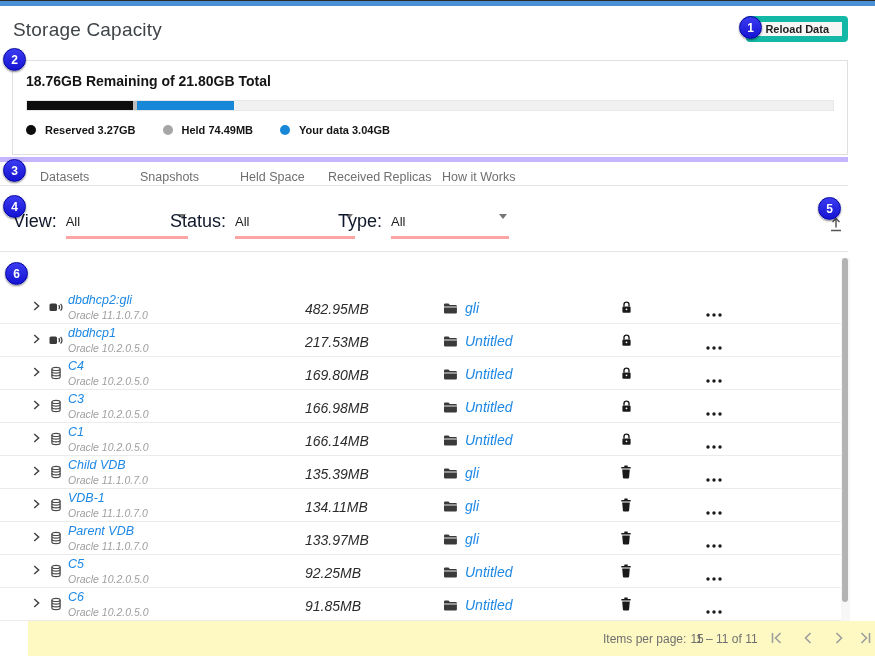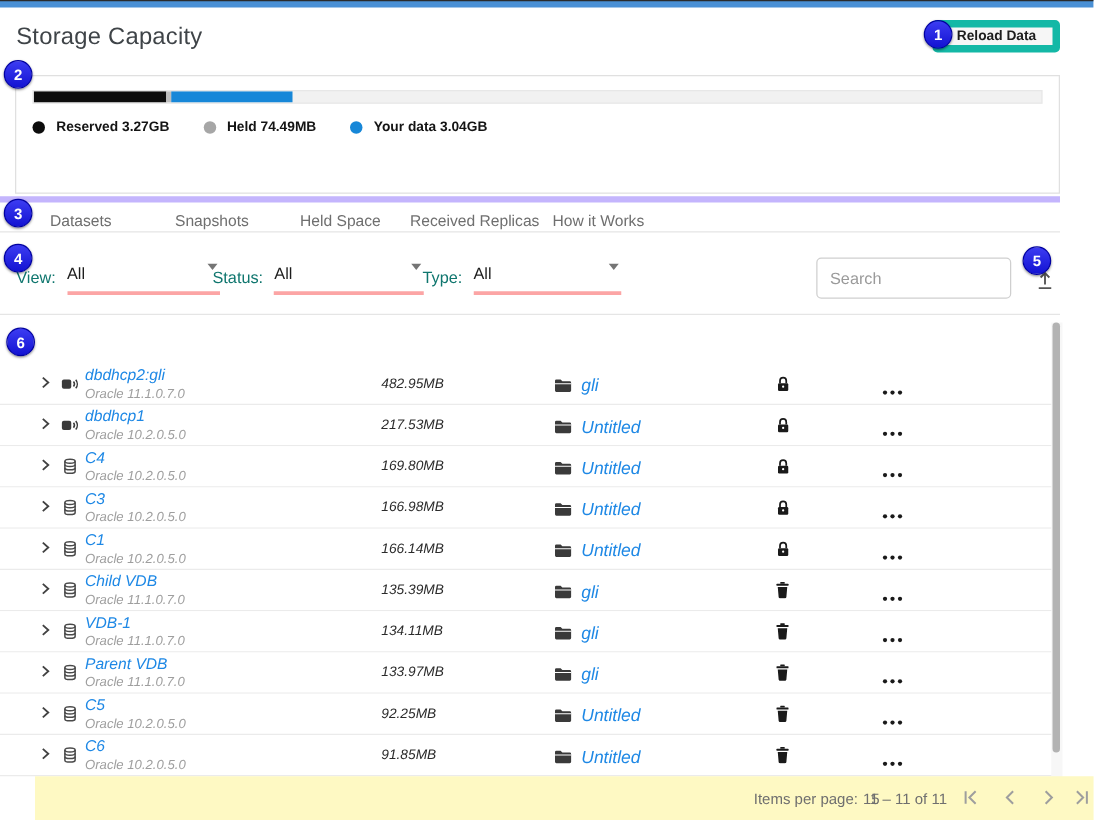--- a/index.html
+++ b/index.html
@@ -39,21 +39,21 @@
   .tab:nth-child(3){ left:240px; }
   .tab:nth-child(4){ left:328px; }
   .tab:nth-child(5){ left:442px; }
 
   
   .filter-bar { position:absolute; left:0; top:187px; width:848px; height:65px; border-bottom:1px solid #e5e5e5; }
   .filter { position:absolute; top:24px; display:flex; align-items:flex-end; gap:9px; }
   .filter:nth-child(1){ left:13px; }
   .filter:nth-child(2){ left:170px; }
   .filter:nth-child(3){ left:338px; }
-  .filter-label { font-size:13px; color:#0f766e; padding-bottom:7px; }
+  .filter-label { font-size:18px; color:#0f172a; padding-bottom:7px; }
   .filter-field { border-bottom:3px solid #fca5a5; padding-bottom:7px; display:flex; justify-content:space-between; cursor:pointer; }
   .filter:nth-child(1) .filter-field{ width:122px; }
   .filter:nth-child(2) .filter-field{ width:120px; }
   .filter:nth-child(3) .filter-field{ width:118px; }
   .filter-value { font-size:13px; color:#1d1d1d; }
   .caret { width:0; height:0; border-left:4px solid transparent; border-right:4px solid transparent; border-top:5px solid #757575; margin-right:2px; }
   .search-input { position:absolute; left:653px; top:19px; width:156px; height:33px; border:1px solid #cfcfcf; border-radius:4px; padding:0 10px; font-family:"Liberation Sans",sans-serif; font-size:13px; color:#1d1d1d; outline:none; }
   .search-input::placeholder { color:#9a9a9a; }
   .upload-btn { position:absolute; left:826px; top:28px; width:20px; height:20px; background:none; border:none; cursor:pointer; padding:0; }
 
@@ -66,21 +66,21 @@
   .col:nth-child(4){ left:615px; }
   .col:nth-child(5){ left:703px; }
 
   .table-body { position:absolute; left:0; top:291px; width:843px; }
   .row { position:relative; height:33px; border-bottom:1px solid #ebebeb; background:#fff;font-style:italic; }
   .cell-expand { position:absolute; left:29px; top:8px; cursor:pointer; }
   .cell-type { position:absolute; left:48px; top:8px; }
   .cell-name { position:absolute; left:68px; top:3px; line-height:1; }
   .dataset-name { font-size:12.5px; font-weight:500; color:#1e88e5; cursor:pointer; display:block; }
   .dataset-version { font-size:10.5px; color:#9e9e9e; display:block; margin-top:3px; }
-  .cell-size { position:absolute; left:305px; top:10px; font-size:11px; color:#2b2b2b; }
+  .cell-size { position:absolute; left:305px; top:10px; font-size:14px; color:#2b2b2b; }
   .cell-group { position:absolute; left:443px; top:9px; display:flex; align-items:center; gap:7px; }
   .group-name { font-size:14px; color:#1e88e5; cursor:pointer; }
   .cell-delete { position:absolute; left:620px; top:9px; }
   .cell-action { position:absolute; left:705px; top:13px; cursor:pointer; }
   .row .lock-icon, .row .trash-icon { display:none; }
   .row.del-lock .lock-icon { display:block; }
   .row.del-trash .trash-icon { display:block; }
   .row .dsource-icon, .row .vdb-icon { display:none; }
   .row.icon-dsource .dsource-icon { display:block; }
   .row.icon-vdb .vdb-icon { display:block; }
@@ -108,20 +108,21 @@
   <button class="reload-btn">Reload Data</button>
 
   <div class="callout c1">1</div>
   <div class="callout c2">2</div>
   <div class="callout c3">3</div>
   <div class="callout c4">4</div>
   <div class="callout c5">5</div>
   <div class="callout c6">6</div>
 
   <section class="capacity-panel">
+    <div class="capacity-summary">18.76GB Remaining of 21.80GB Total</div>
     <div class="capacity-bar">
         <div class="seg" style="width: 13.2%; background: rgb(13, 13, 13);"></div>
         <div class="seg" style="width: 0.5%; background: rgb(189, 189, 189);"></div>
         <div class="seg" style="width: 12%; background: rgb(23, 135, 216);"></div>
       </div>
     <div class="capacity-legend">
         <span class="legend-item">
     <span class="legend-dot" style="background: rgb(13, 13, 13);"></span>
     <span>Reserved 3.27GB</span>
   </span>
@@ -161,21 +162,20 @@
     </span>
   </div>
         <div class="filter">
     <span class="filter-label">Type:</span>
     <span class="filter-field">
       <span class="filter-value">All</span>
       <span class="caret"></span>
     </span>
   </div>
       </div>
-    <input class="search-input" type="text" placeholder="Search" style="">
     <button class="upload-btn" title="">
       <svg width="18" height="18" viewBox="0 0 18 18" fill="none" stroke="#555" stroke-width="1.5">
         <line x1="4" y1="15.5" x2="14" y2="15.5"></line>
         <line x1="9" y1="12.5" x2="9" y2="4"></line>
         <polyline points="5.5,7 9,3.5 12.5,7"></polyline>
       </svg>
     </button>
   </div>
 
   <div class="table-body">

